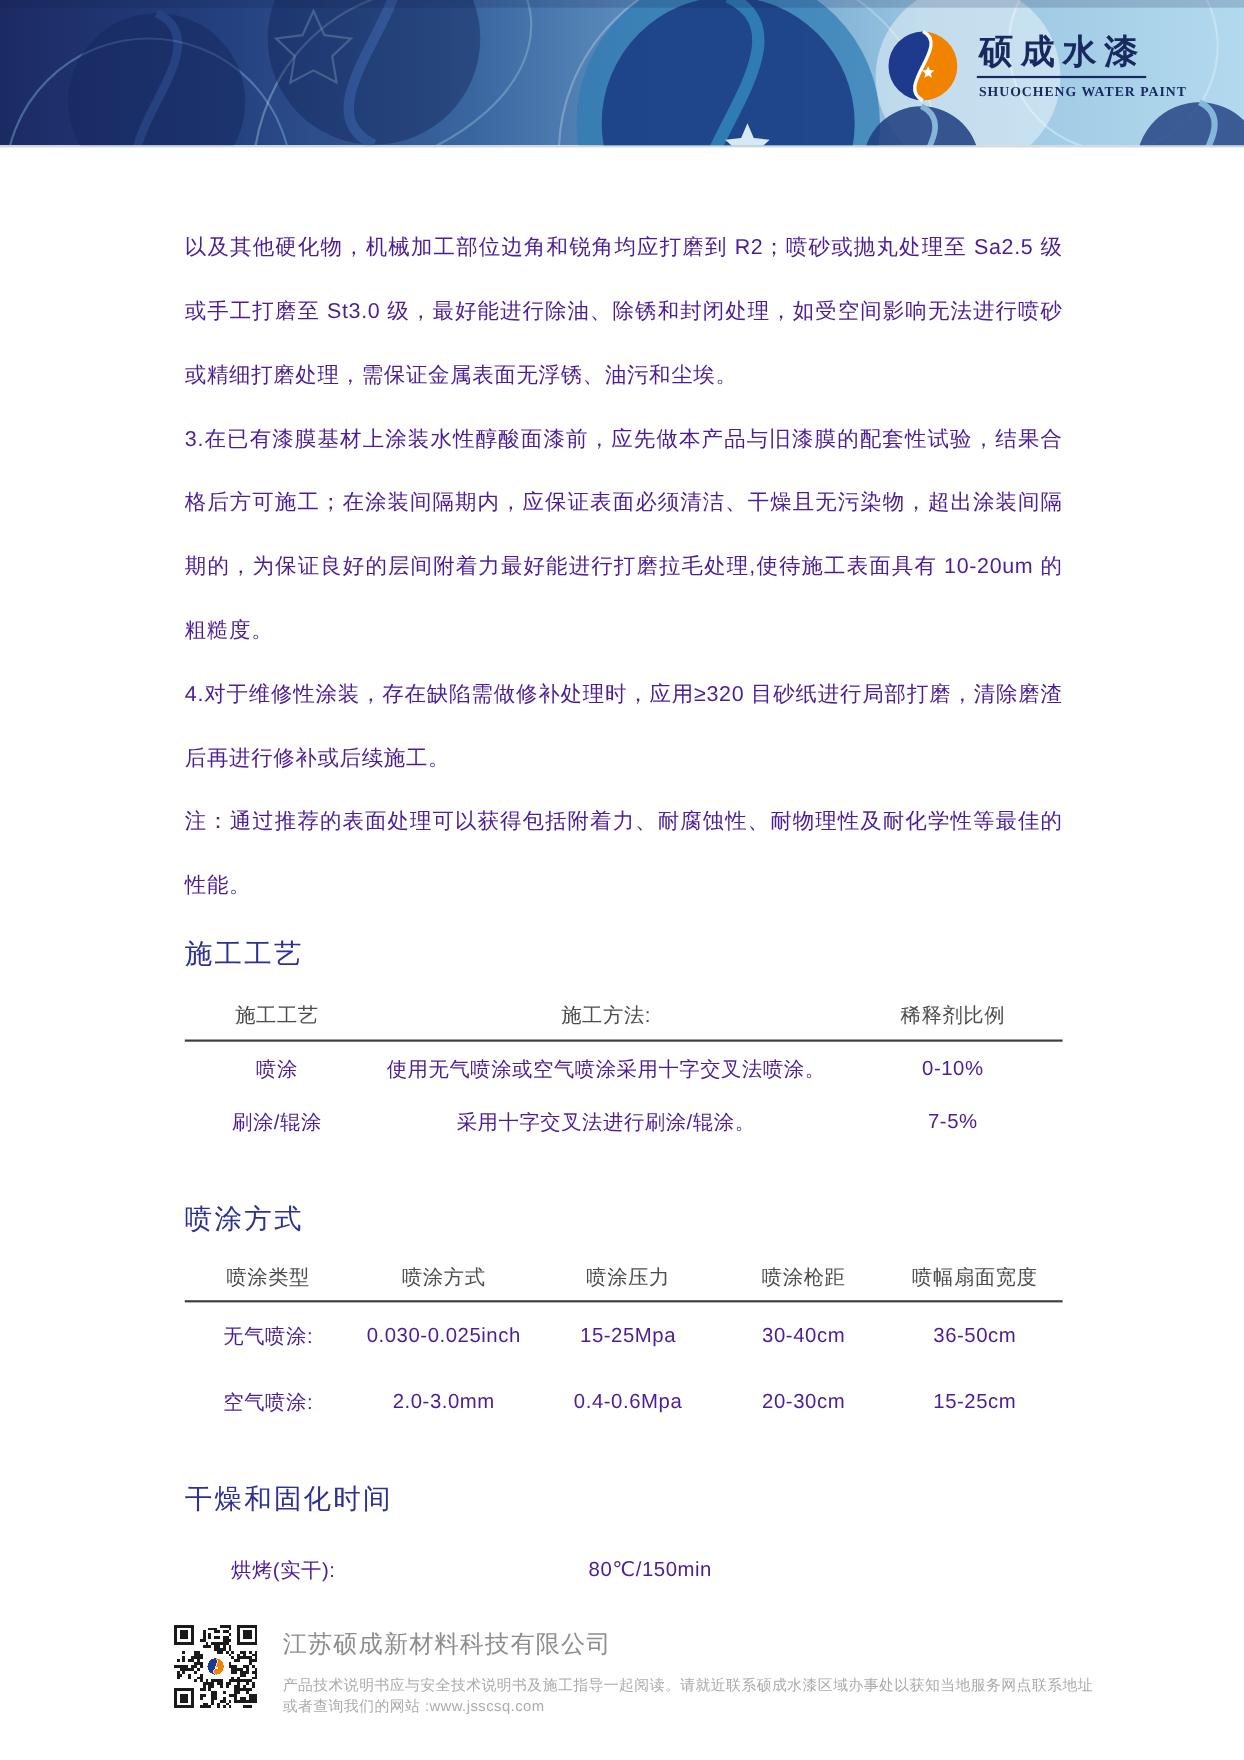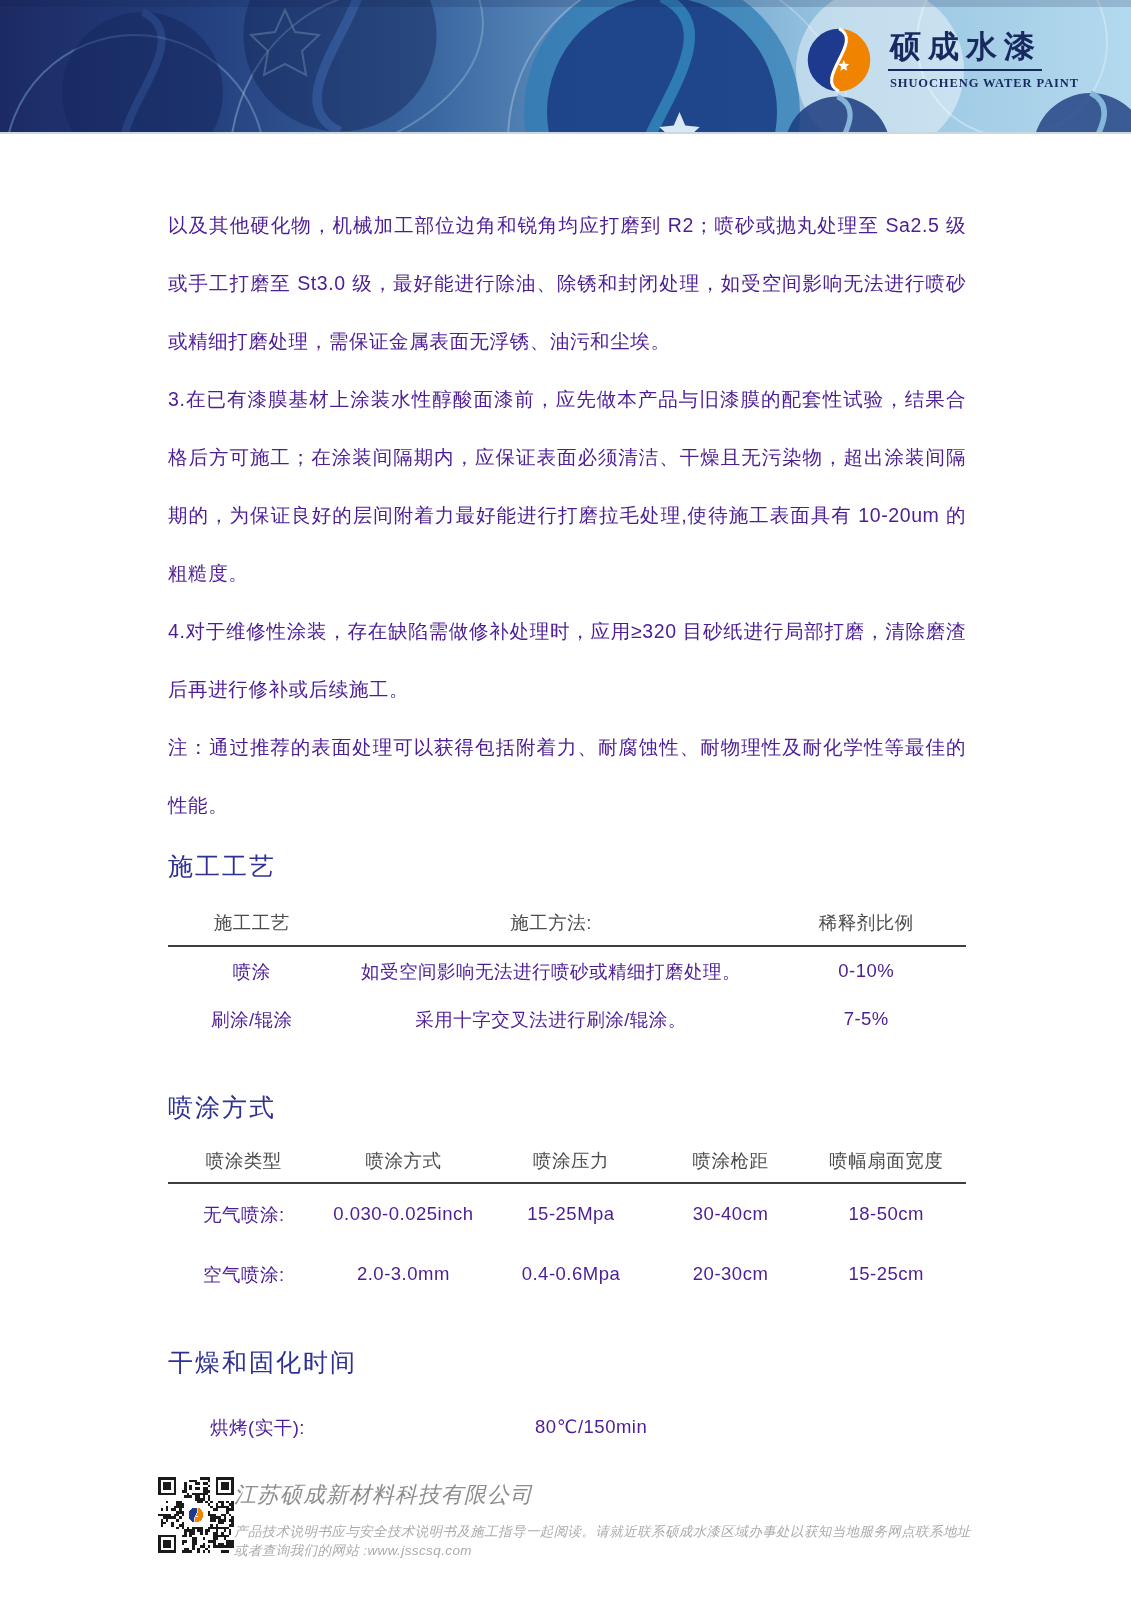--- a/index.html
+++ b/index.html
@@ -80,21 +80,21 @@
   .t5 .c3{width:19%;}
   .t5 .c4{width:20%;}
 
   .t2 .trow{height:50px;}
   .t2 .c0{width:46%;text-align:left;padding-left:42px;}
   .t2 .c1{width:54%;text-align:left;}
 
   
   .footer{
     position:absolute;left:158px;top:1477px;
-    display:flex;align-items:flex-start;gap:0;font-style:italic;
+    display:flex;align-items:flex-start;gap:23px;
   }
   .qr{width:76px;height:76px;flex:0 0 auto;}
   .footer-text{width:748px;padding-top:3px;}
   .footer-company{
     font-size:22px;letter-spacing:1px;color:#8d8d8d;
     margin:0 0 12px 0;
   }
   .footer-note{
     font-size:13.5px;line-height:19px;letter-spacing:0.4px;
     color:#ababab;margin:0;
@@ -170,21 +170,21 @@
 
     <div class="dtable t3">
       <div class="trow thead">
           <div class="tcell c0">施工工艺</div>
           <div class="tcell c1">施工方法:</div>
           <div class="tcell c2">稀释剂比例</div>
         </div>
       <div>
           <div class="trow">
             <div class="tcell c0">喷涂</div>
-            <div class="tcell c1">如受空间影响无法进行喷砂或精细打磨处理。</div>
+            <div class="tcell c1">使用无气喷涂或空气喷涂采用十字交叉法喷涂。</div>
             <div class="tcell c2">0-10%</div>
           </div>
           <div class="trow">
             <div class="tcell c0">刷涂/辊涂</div>
             <div class="tcell c1">采用十字交叉法进行刷涂/辊涂。</div>
             <div class="tcell c2">7-5%</div>
           </div>
         </div>
     </div>
 
@@ -197,21 +197,21 @@
           <div class="tcell c2">喷涂压力</div>
           <div class="tcell c3">喷涂枪距</div>
           <div class="tcell c4">喷幅扇面宽度</div>
         </div>
       <div>
           <div class="trow">
             <div class="tcell c0">无气喷涂:</div>
             <div class="tcell c1">0.030-0.025inch</div>
             <div class="tcell c2">15-25Mpa</div>
             <div class="tcell c3">30-40cm</div>
-            <div class="tcell c4">18-50cm</div>
+            <div class="tcell c4">36-50cm</div>
           </div>
           <div class="trow">
             <div class="tcell c0">空气喷涂:</div>
             <div class="tcell c1">2.0-3.0mm</div>
             <div class="tcell c2">0.4-0.6Mpa</div>
             <div class="tcell c3">20-30cm</div>
             <div class="tcell c4">15-25cm</div>
           </div>
         </div>
     </div>

